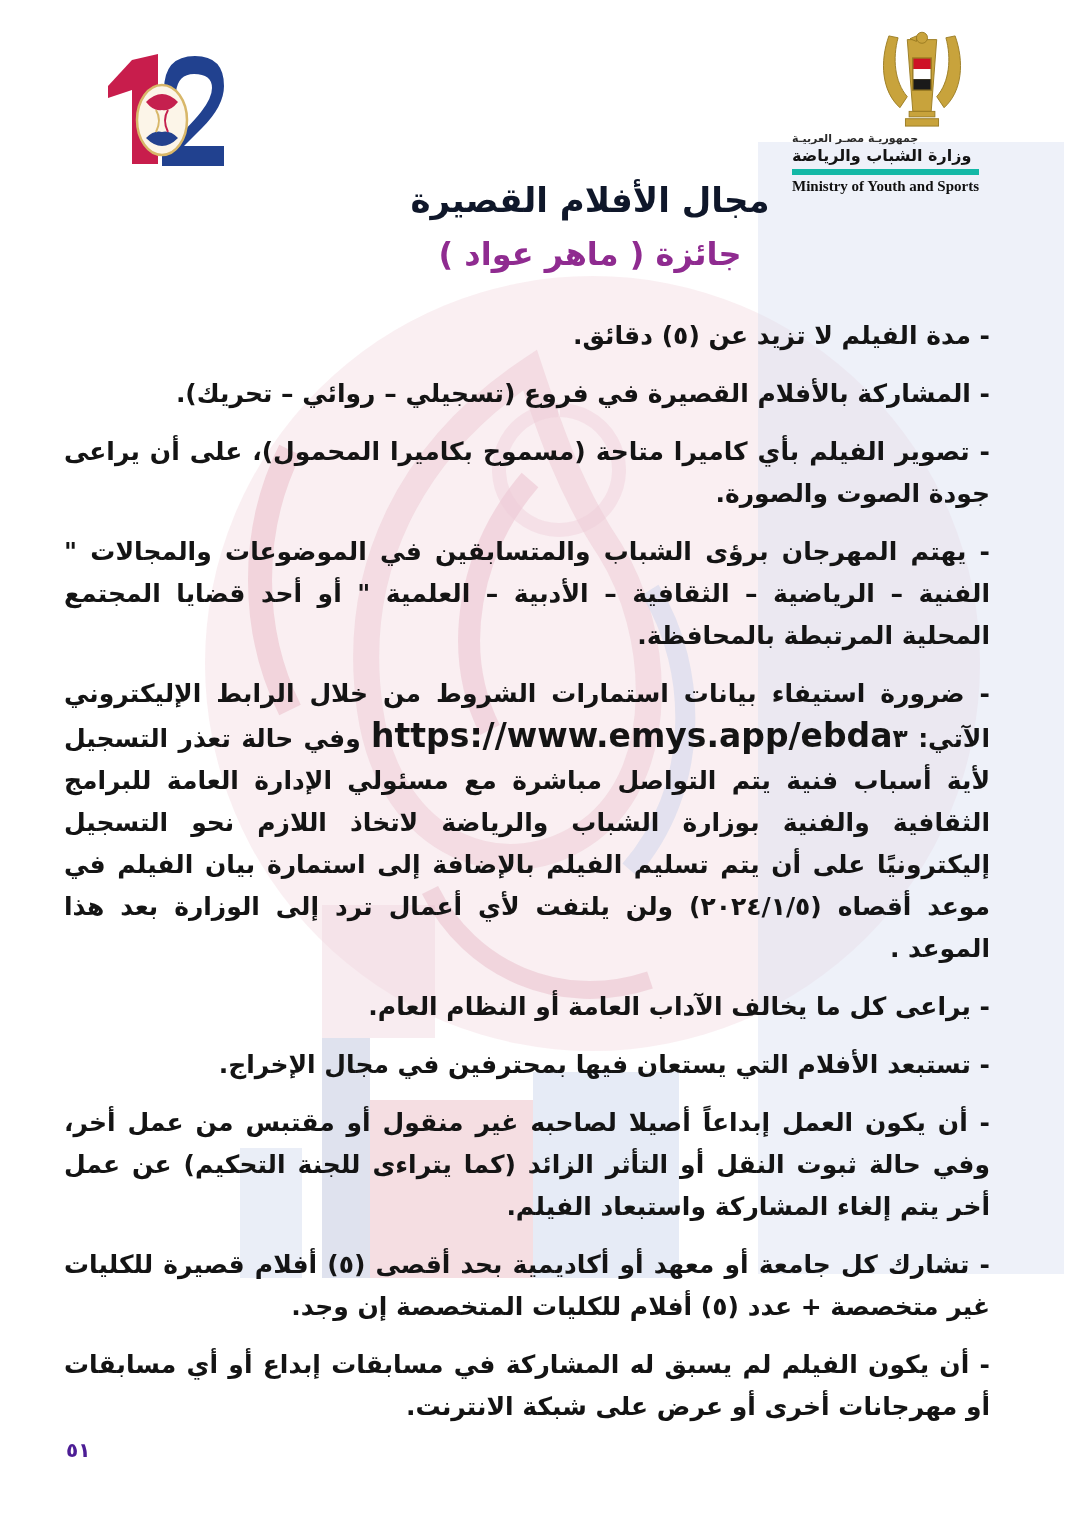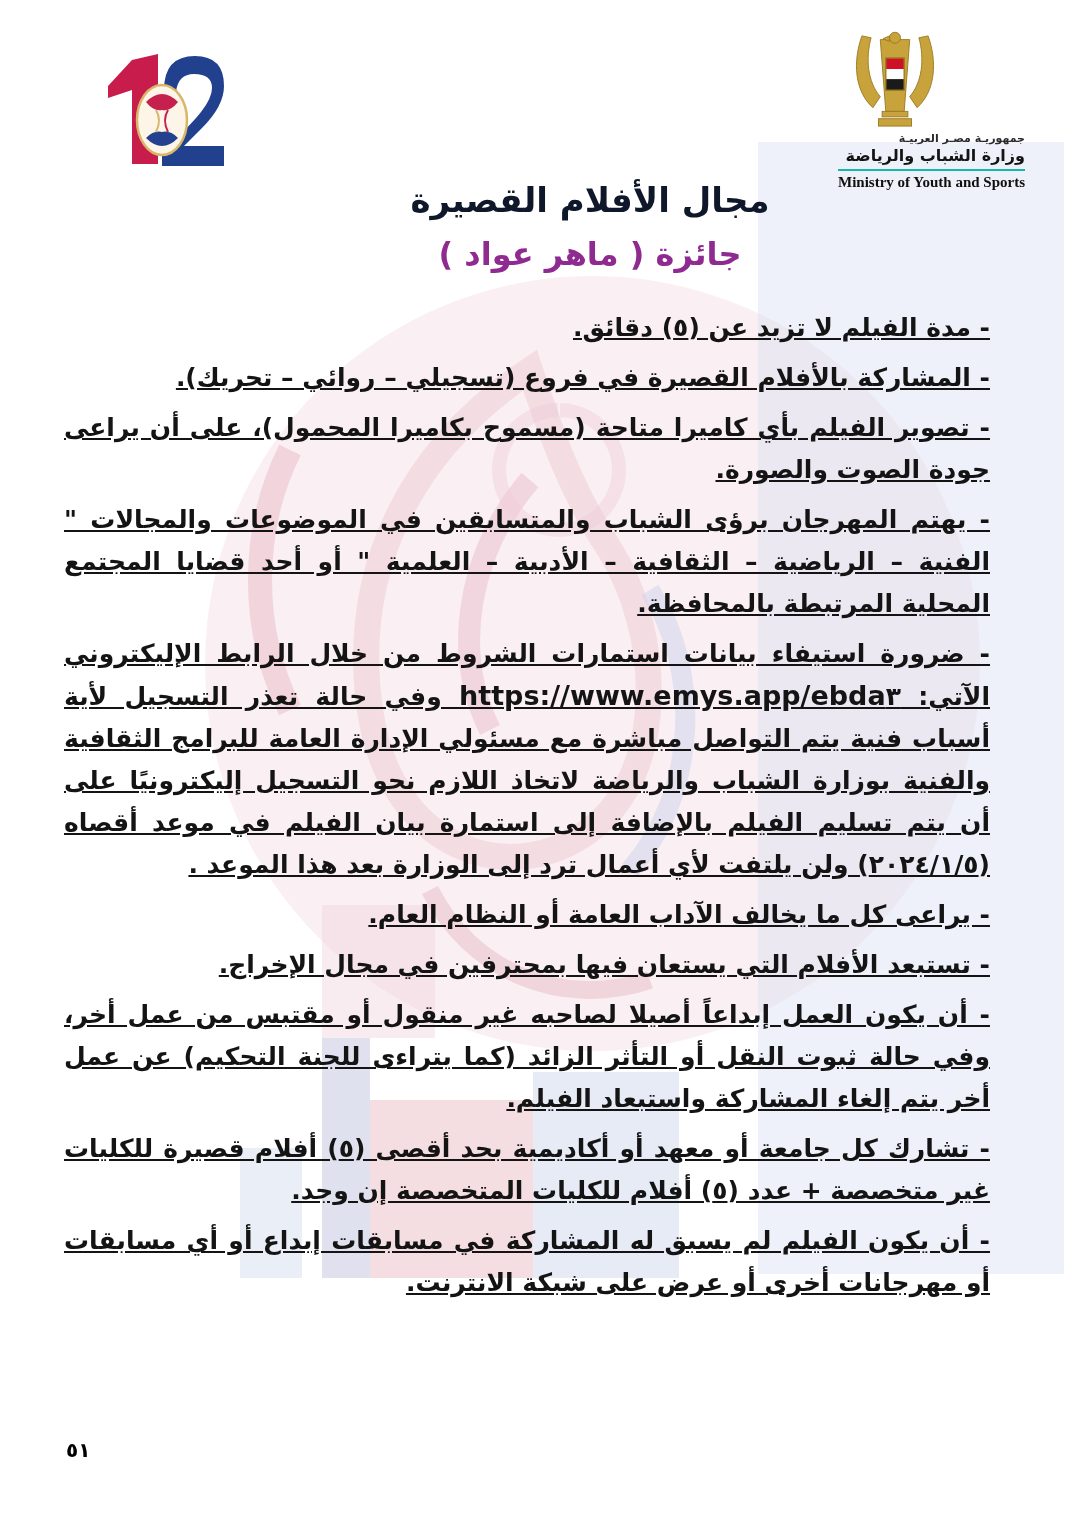--- a/index.html
+++ b/index.html
@@ -12,39 +12,39 @@
              background:rgba(243,216,224,0.42);}
   .wm-band-right{left:758px;top:142px;width:306px;height:1132px;background:rgba(214,222,240,0.42);}
   .wm-b1{left:240px;top:1148px;width:62px;height:130px;background:rgba(214,222,240,0.50);}
   .wm-b2{left:322px;top:1038px;width:48px;height:240px;background:rgba(196,203,224,0.55);}
   .wm-b5{left:322px;top:905px;width:113px;height:133px;background:rgba(240,213,221,0.45);}
   .wm-b3{left:370px;top:1100px;width:163px;height:178px;background:rgba(236,189,197,0.50);}
   .wm-b4{left:533px;top:1072px;width:146px;height:206px;background:rgba(210,219,239,0.55);}
   .wm-svg{position:absolute;left:230px;top:330px;}
   
   .logo12{position:absolute;left:98px;top:40px;width:132px;height:138px;z-index:2;}
-  .ministry{position:absolute;right:55px;top:30px;width:260px;text-align:right;z-index:2;}
+  .ministry{position:absolute;right:28px;top:30px;width:260px;text-align:left;z-index:2;}
   .ministry .eagle{display:block;margin:0 auto;}
   .ministry .country{font-size:11px;font-weight:bold;color:#2a2a2a;letter-spacing:0.5px;direction:rtl;}
   .ministry .name-ar{font-size:16px;font-weight:bold;color:#141414;direction:rtl;margin-top:1px;}
   .ministry .name-en{display:inline-block;font-family:"Liberation Serif",serif;font-size:15px;
-                     font-weight:bold;color:#101010;border-top:2px solid #14b8a6;
+                     font-weight:bold;color:#101010;border-top:6px solid #14b8a6;
                      margin-top:4px;padding-top:3px;}
   
   .titles{position:absolute;left:170px;top:180px;width:840px;text-align:center;z-index:1;direction:rtl;}
   .title-1{margin:0;font-size:34px;font-weight:bold;}
   .title-2{margin:15px 0 16px;font-size:32px;font-weight:bold;}
   
   .rules{position:absolute;left:64px;top:299px;width:926px;z-index:1;direction:rtl;
          text-align:justify;text-align-last:right;text-justify:inter-word;
          font-size:25px;font-weight:bold;color:#141414;line-height:42px;}
-  .rules p{margin:8px 0 3px;text-decoration:underline;}
-  .url{font-size:27px;white-space:nowrap;}
+  .rules p{margin:16px 0 3px;}
+  .url{font-size:33px;white-space:nowrap;}
   
-  .pageno{position:absolute;left:66px;top:1438px;font-size:20px;font-weight:bold;color:#000000;z-index:1;}
+  .pageno{position:absolute;left:66px;top:1438px;font-size:20px;font-weight:bold;color:#4c1d95;z-index:1;}
 </style>
 </head>
 <body>
 
 <div class="page">
 
   <div class="wm">
     <div class="wm-circle"></div>
     <div class="wm-band-right"></div>
     <div class="wm-b5"></div>

